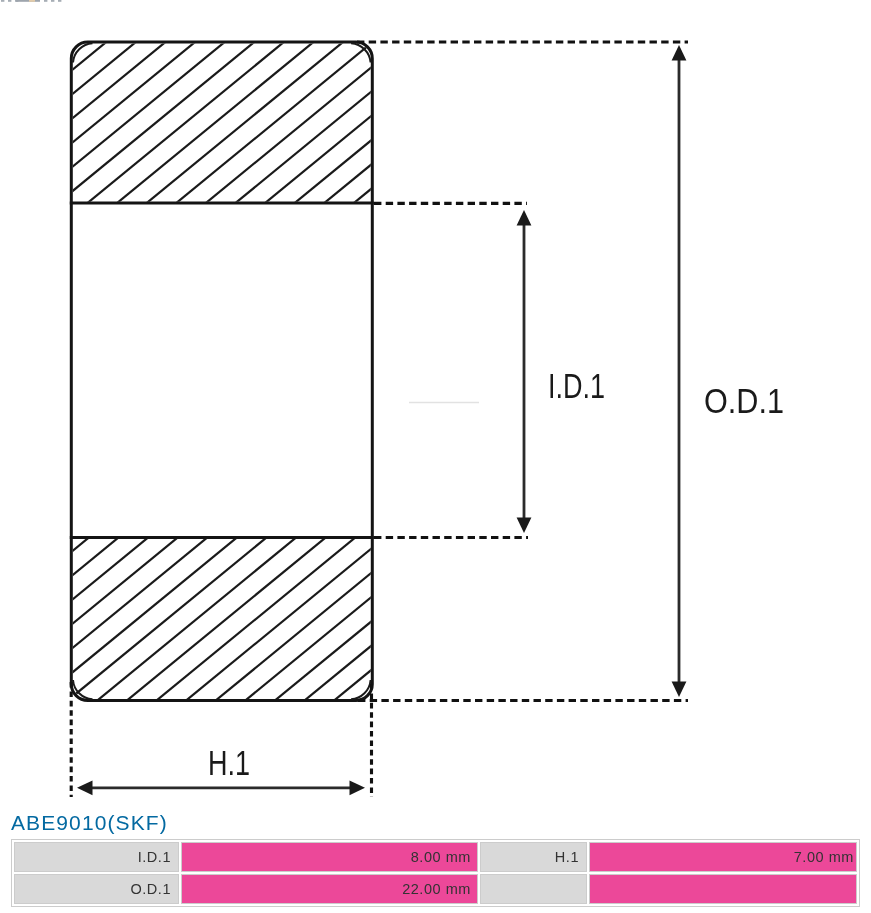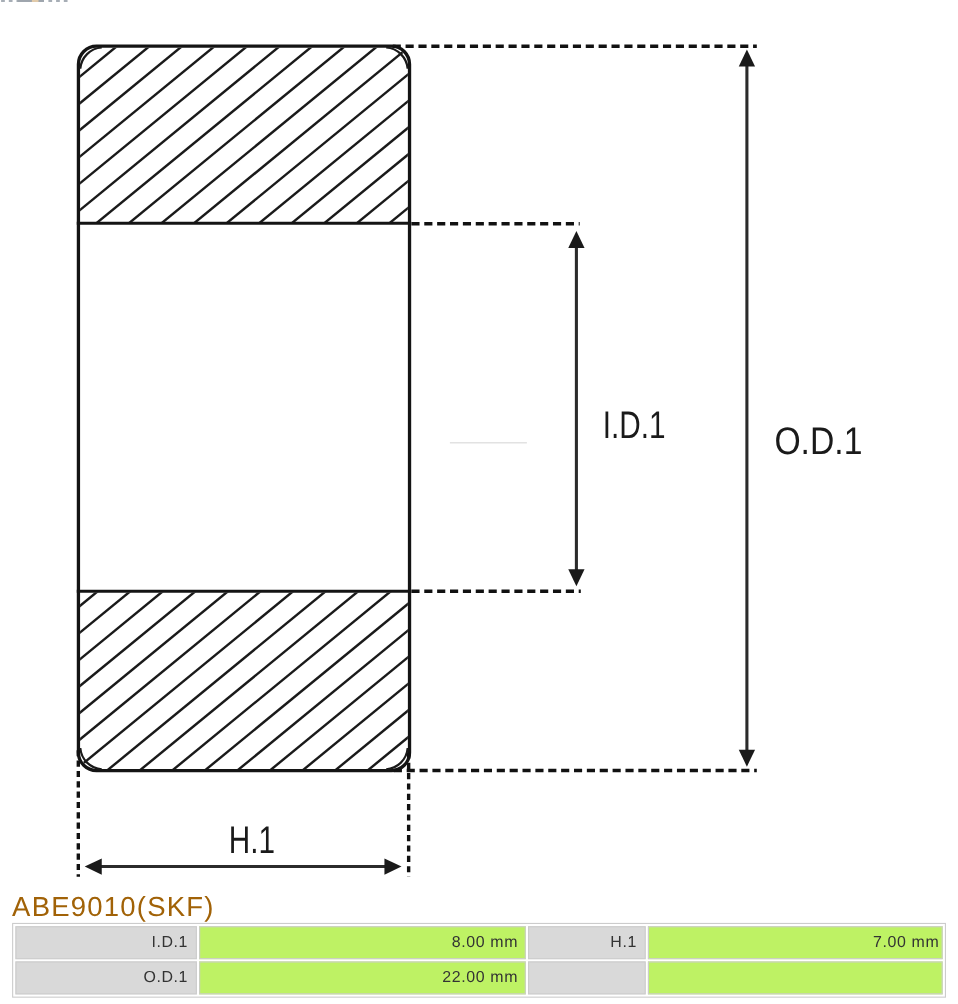--- a/index.html
+++ b/index.html
@@ -1,22 +1,22 @@
 <!DOCTYPE html>
 <html><head><meta charset="utf-8">
 <style>
   html,body{margin:0;padding:0;background:#fff;width:871px;height:913px;overflow:hidden;
     font-family:"Liberation Sans",sans-serif;}
   #wrap{position:relative;width:871px;height:913px;}
-  .ptitle{position:absolute;left:11px;top:811px;font-size:25px;letter-spacing:1.1px;color:#a16207;white-space:nowrap;}
+  .ptitle{position:absolute;left:11px;top:811px;font-size:21px;letter-spacing:1.1px;color:#0369a1;white-space:nowrap;}
   table.specs{position:absolute;left:11px;top:839px;border-collapse:separate;border-spacing:2px;
     border:1px solid #cccccc;table-layout:fixed;width:847px;font-size:14.5px;letter-spacing:0.55px;color:#333;}
   table.specs td{border:1px solid #ccc;height:28px;padding:0 6px 0 0;text-align:right;vertical-align:middle;overflow:hidden;}
   td.lab{background:#d9d9d9;}
-  td.val{background:#bef264;}
+  td.val{background:#ec4899;}
 </style></head>
 <body>
 <div id="wrap">
 
 <svg width="871" height="913" viewBox="0 0 871 913" xmlns="http://www.w3.org/2000/svg" style="position:absolute;left:0;top:0">
   <defs>
     <clipPath id="inner">
           <rect x="72.8" y="43.5" width="298" height="655.5" rx="15" ry="15"></rect>
         </clipPath>
     <clipPath id="band1">

